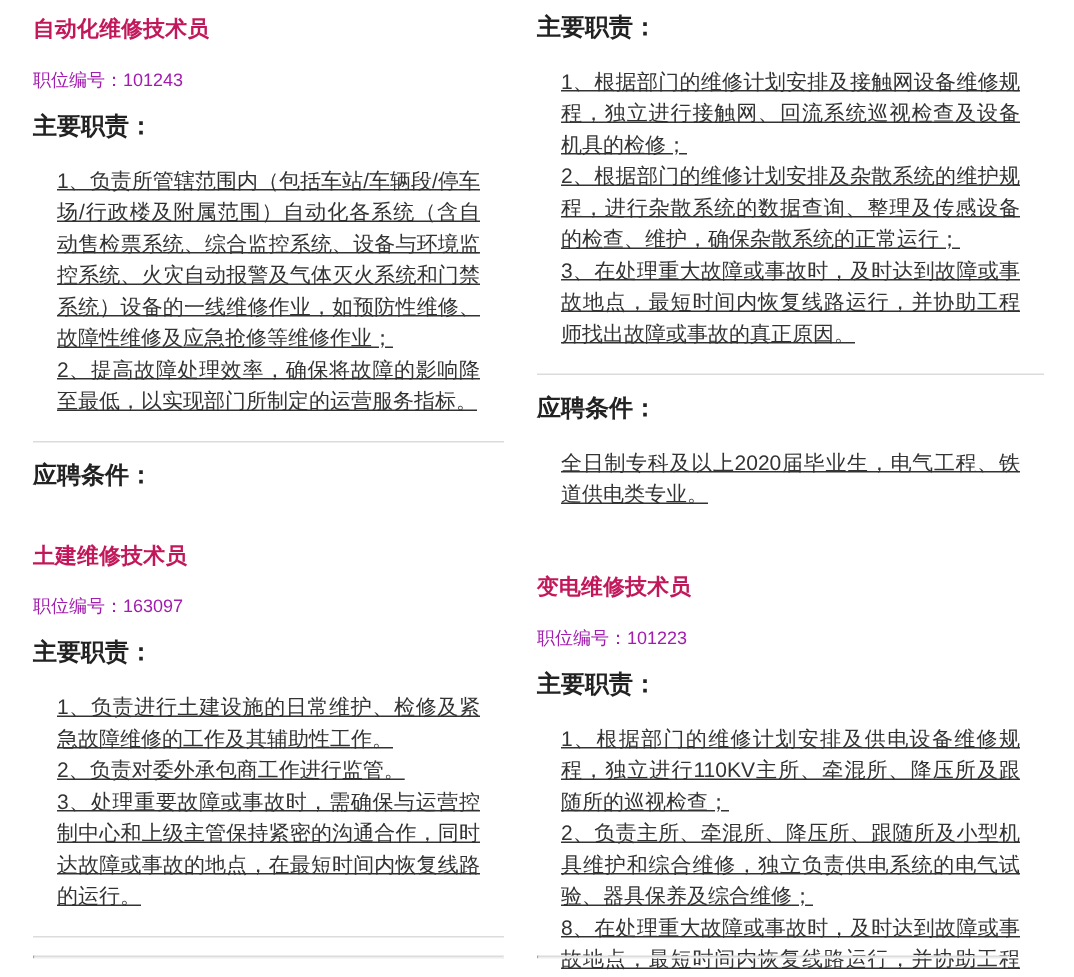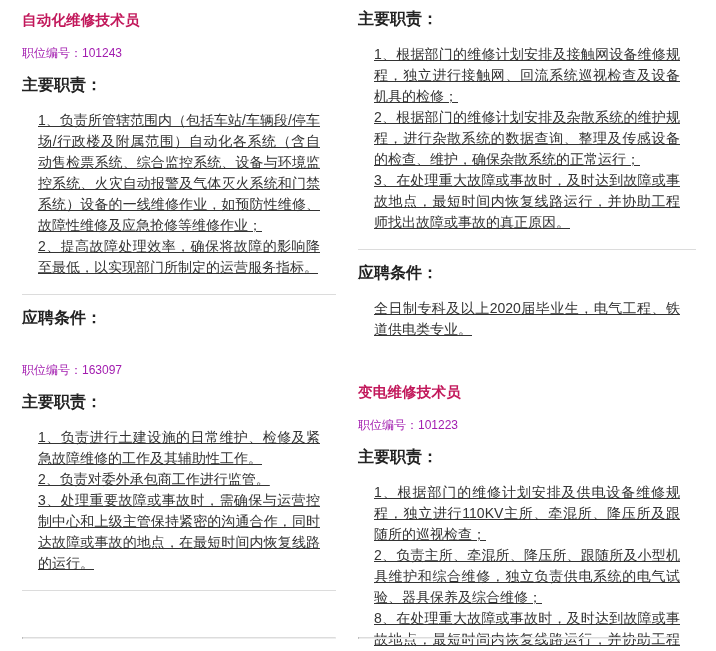--- a/index.html
+++ b/index.html
@@ -108,20 +108,21 @@
         <div class="section-head">主要职责：</div>
         <div class="para" style="white-space: pre-line;">1、负责所管辖范围内（包括车站/车辆段/停车场/行政楼及附属范围）自动化各系统（含自动售检票系统、综合监控系统、设备与环境监控系统、火灾自动报警及气体灭火系统和门禁系统）设备的一线维修作业，如预防性维修、故障性维修及应急抢修等维修作业；
 2、提高故障处理效率，确保将故障的影响降至最低，以实现部门所制定的运营服务指标。</div>
         <hr class="divider">
         <div class="section-head">应聘条件：</div>
       </div>
 
       <div class="spacer-lg"></div>
 
       <div class="job">
+        <div class="job-title">土建维修技术员</div>
         <div class="job-code">
           <span>职位编号：</span><span>163097</span>
         </div>
         <div class="section-head">主要职责：</div>
         <div class="para" style="white-space: pre-line;">1、负责进行土建设施的日常维护、检修及紧急故障维修的工作及其辅助性工作。
 2、负责对委外承包商工作进行监管。
 3、处理重要故障或事故时，需确保与运营控制中心和上级主管保持紧密的沟通合作，同时达故障或事故的地点，在最短时间内恢复线路的运行。</div>
         <hr class="divider">
 
       </div>

